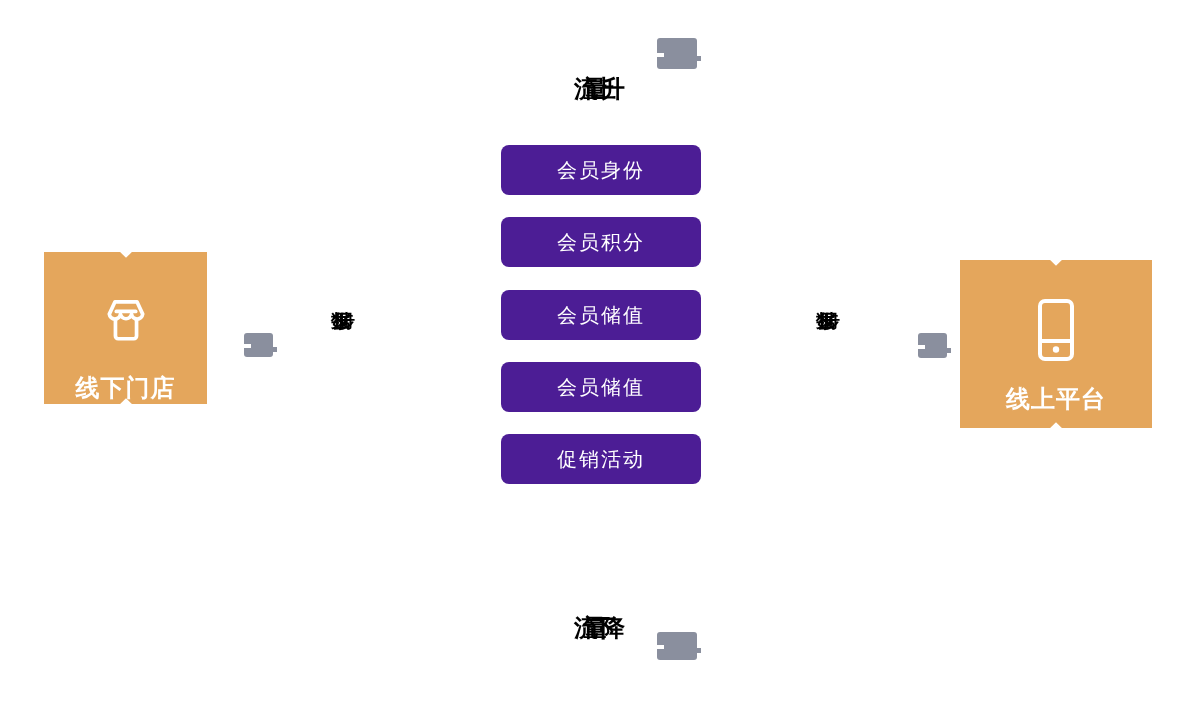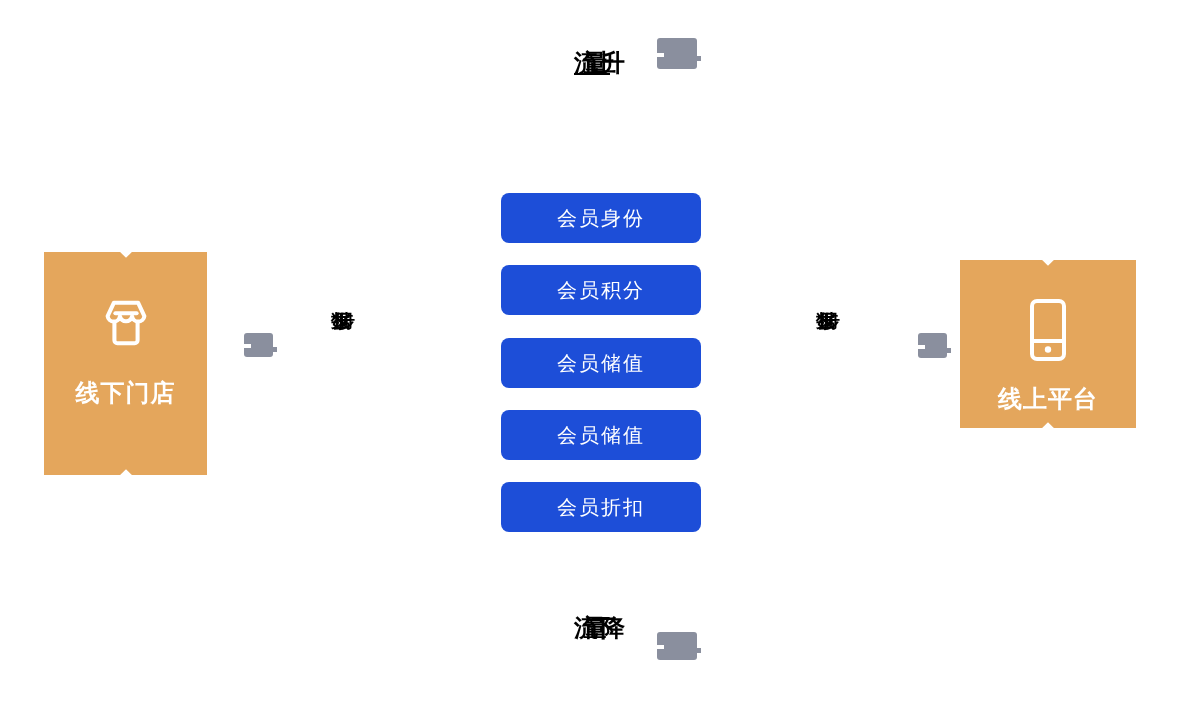--- a/index.html
+++ b/index.html
@@ -12,51 +12,51 @@
     overflow:hidden;
   }
 
   
   .node {
     position:absolute;
     background:#e4a65c;
     display:flex; flex-direction:column; align-items:center;
     color:#ffffff;
   }
-  .node-left  { left:44px;  top:252px; width:163px; height:223px; padding-top:41px; }
-  .node-right { left:960px; top:260px; width:176px; height:168px; padding-top:37px; }
+  .node-left  { left:44px;  top:252px; width:163px; height:152px; padding-top:41px; }
+  .node-right { left:960px; top:260px; width:192px; height:168px; padding-top:37px; }
   .node-label {
     font-size:24px; font-weight:bold; color:#ffffff; letter-spacing:1px;
     margin-top:28px; white-space:nowrap;
   }
   .node-right .node-label { margin-top:20px; }
   .node-icon { display:block; }
   
   .notch {
     position:absolute; left:50%; width:9px; height:9px;
     background:#ffffff; transform:translateX(-50%) rotate(45deg);
   }
   .notch-top    { top:-5px; }
   .notch-bottom { bottom:-5px; }
 
   
   .pill {
     position:absolute; left:501px; width:200px; height:50px;
-    background:#1d4ed8; border-radius:8px;
+    background:#4c1d95; border-radius:8px;
     display:flex; align-items:center; justify-content:center;
-    color:#ffffff; font-size:20px; letter-spacing:2px; white-space:nowrap;margin-top:48px;
+    color:#ffffff; font-size:20px; letter-spacing:2px; white-space:nowrap;
   }
 
   
   .flow-text {
     position:absolute; color:#000000; font-weight:bold; white-space:nowrap;
   }
   .flow-vert { font-size:24px; letter-spacing:-15px; }
   .flow-side { font-size:18px; letter-spacing:-16px; }
-  .flow-top    { left:574px; top:47px;text-decoration:underline;  }
+  .flow-top    { left:574px; top:73px;  }
   .flow-bottom { left:574px; top:612px; }
   .flow-left   { left:331px; top:309px; }
   .flow-right  { left:816px; top:309px; }
 
   
   .gray-ico {
     position:absolute; background:#8a8f9e; border-radius:3px;
   }
   .gray-ico::before { 
     content:""; position:absolute; left:0; top:50%;
@@ -99,21 +99,21 @@
   <div class="pill" style="top:217px">
     <span>会员积分</span>
   </div>
   <div class="pill" style="top:290px">
     <span>会员储值</span>
   </div>
   <div class="pill" style="top:362px">
     <span>会员储值</span>
   </div>
   <div class="pill" style="top:434px">
-    <span>会员折扣</span>
+    <span>促销活动</span>
   </div>
 
   <div class="flow-text flow-side flow-right">数据同步</div>
   <div class="gray-ico gi-right"></div>
 
   <div class="node node-right">
     <span class="notch notch-top"></span>
     <svg class="node-icon" width="44" height="66" viewBox="0 0 44 66" fill="none" stroke="#ffffff" stroke-width="4" stroke-linecap="round" stroke-linejoin="round">
       <rect x="6" y="4" width="32" height="58" rx="5"></rect>
       <line x1="6" y1="44" x2="38" y2="44"></line>

